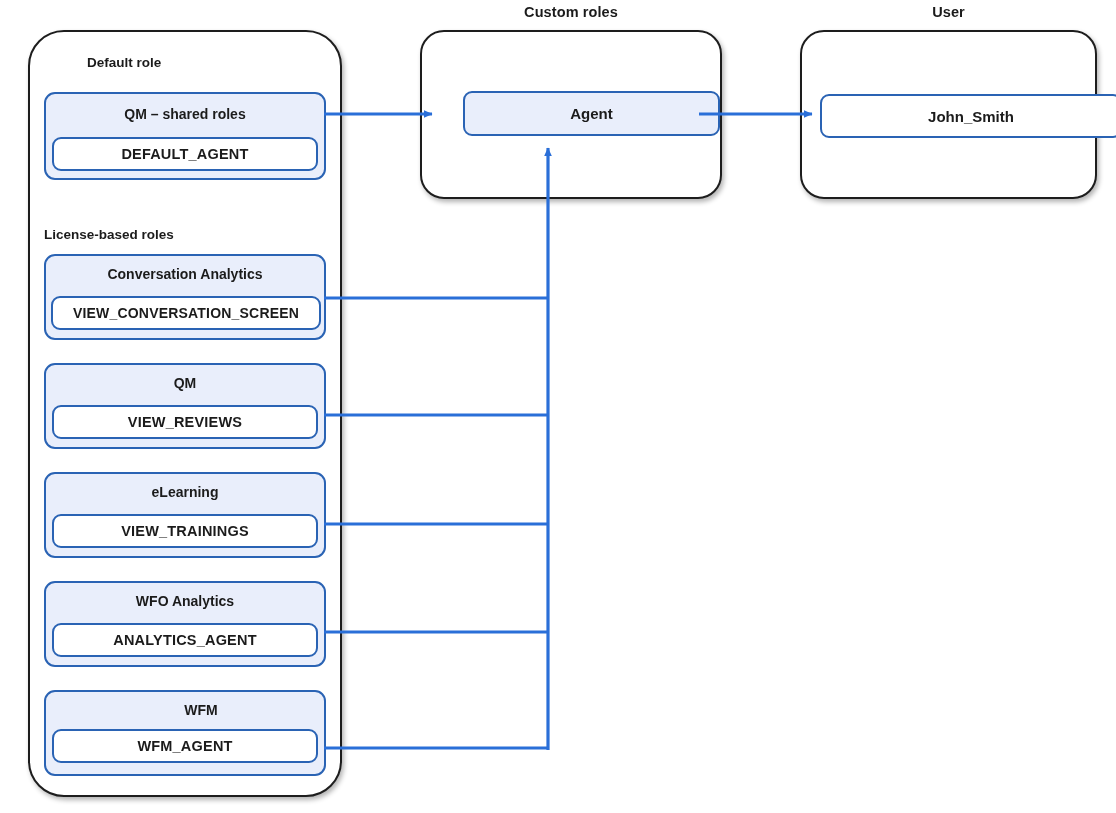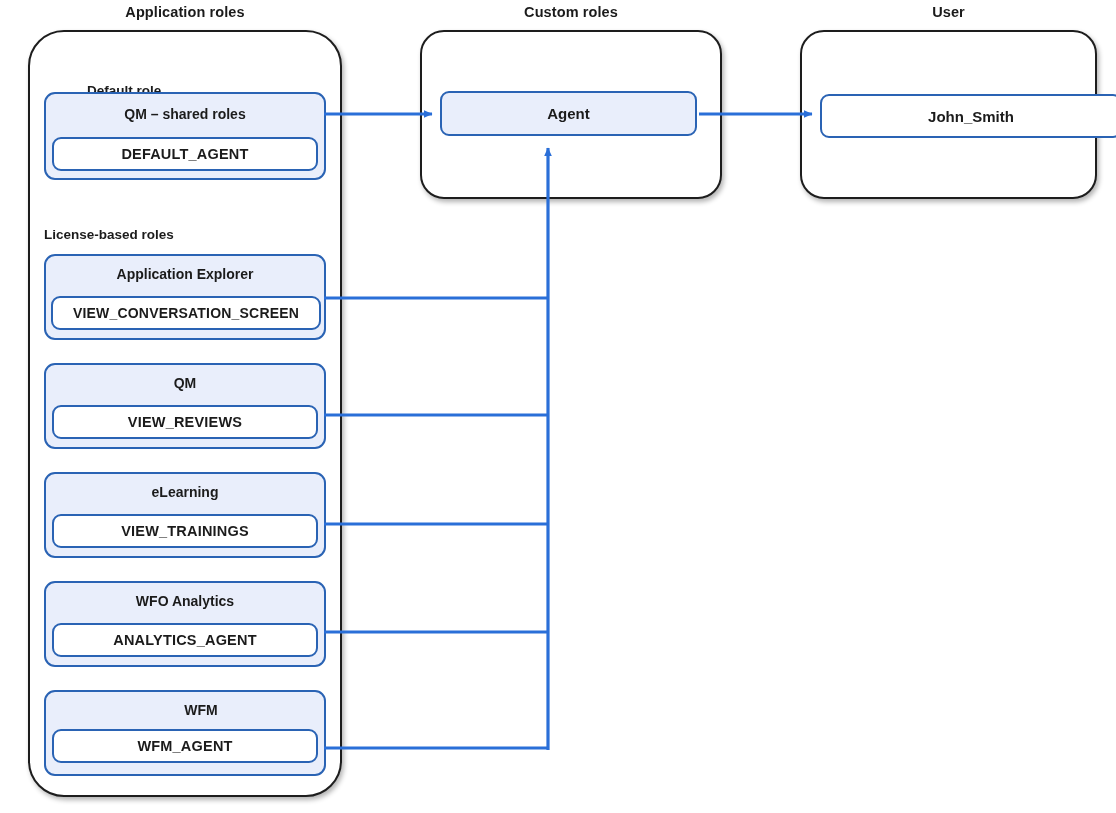--- a/index.html
+++ b/index.html
@@ -93,56 +93,55 @@
     border-radius: 9px;
     box-sizing: border-box;
     display: flex;
     align-items: center;
     justify-content: center;
     font-size: 15px;
     font-weight: bold;
     color: #1b1b1b;
     white-space: nowrap;
   }
-  .node-box.filled { background: #e9eefb; }
+  .node-box.filled { background: #e9eefb; margin-left: 23px; }
   .node-box.plain  { background: #ffffff; }
 
   
   #wires {
     position: absolute;
     left: 0; top: 0;
     width: 1116px;
     height: 813px;
     pointer-events: none;
   }
 </style>
 </head>
 <body>
 
 <div id="canvas">
 
-  <div class="col-title" style="left:28px; top:4px; width:314px;">Application roles</div>
 
   <div class="col-title" style="left:420px; top:4px; width:302px;">Custom roles</div>
 
   <div class="col-title" style="left:800px; top:4px; width:297px;">User</div>
 
   <div class="container" style="left:28px; top:30px; width:314px; height:767px; border-radius:36px;"></div>
 
-  <div class="section-label" style="left:58px; top:83px;padding-left:29px;">Default role</div>
+  <div class="section-label" style="left:58px; top:55px;padding-left:29px;">Default role</div>
 
   <div class="role-card" style="left:44px; top:92px; width:282px; height:88px;">
     <div class="role-card-title" style="top:12px;">QM – shared roles</div>
   </div>
   <div class="perm-chip" style="left:52px; top:137px; width:266px; height:34px;">DEFAULT_AGENT</div>
 
   <div class="section-label" style="left:44px; top:227px;">License-based roles</div>
 
   <div class="role-card" style="left:44px; top:254px; width:282px; height:86px;">
-    <div class="role-card-title" style="top:10px;">Application Explorer</div>
+    <div class="role-card-title" style="top:10px;">Conversation Analytics</div>
   </div>
   <div class="perm-chip" style="left:51px; top:296px; width:270px; height:34px; font-size:14px;">VIEW_CONVERSATION_SCREEN</div>
 
   <div class="role-card" style="left:44px; top:363px; width:282px; height:86px;">
     <div class="role-card-title" style="top:10px;">QM</div>
   </div>
   <div class="perm-chip" style="left:52px; top:405px; width:266px; height:34px;">VIEW_REVIEWS</div>
 
   <div class="role-card" style="left:44px; top:472px; width:282px; height:86px;">
     <div class="role-card-title" style="top:10px;">eLearning</div>

